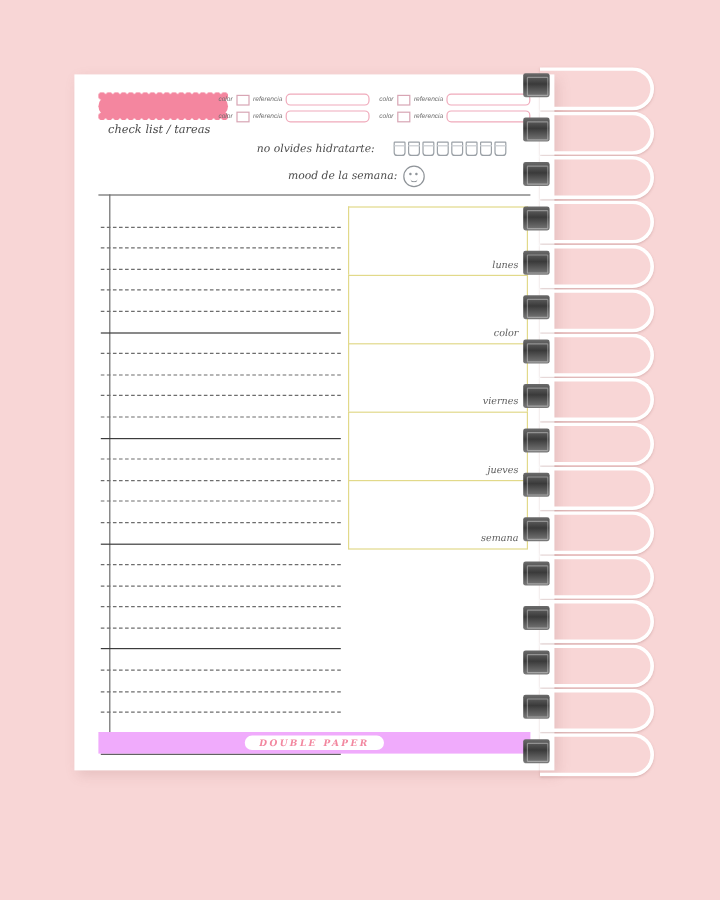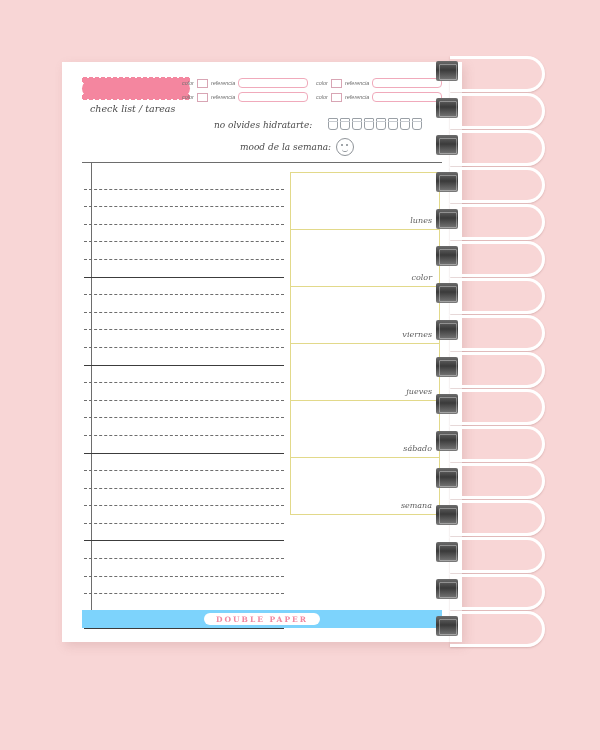--- a/index.html
+++ b/index.html
@@ -228,21 +228,22 @@
     font-family: "DejaVu Serif", serif;
   }
 
   
   #footer-banner {
     position: absolute;
     left: 20px;
     bottom: 14px;
     width: 360px;
     height: 18px;
-    background: #7dd3fc;
+    background: #f0abfc;
+    font-style: italic;
   }
   #footer-pill {
     position: absolute;
     left: 50%;
     top: 50%;
     transform: translate(-50%,-50%);
     background: #fff;
     border-radius: 9px;
     padding: 1.5px 12px;
     font-size: 7.5px;
@@ -390,23 +391,20 @@
     <div class="day-box">
       <span class="day-label">color</span>
     </div>
     <div class="day-box">
       <span class="day-label">viernes</span>
     </div>
     <div class="day-box">
       <span class="day-label">jueves</span>
     </div>
     <div class="day-box">
-      <span class="day-label">sábado</span>
-    </div>
-    <div class="day-box">
       <span class="day-label">semana</span>
     </div>
   </div>
 
   <div id="footer-banner">
     <span id="footer-pill">DOUBLE PAPER</span>
   </div>
 </div>
 
 <div id="binding">

